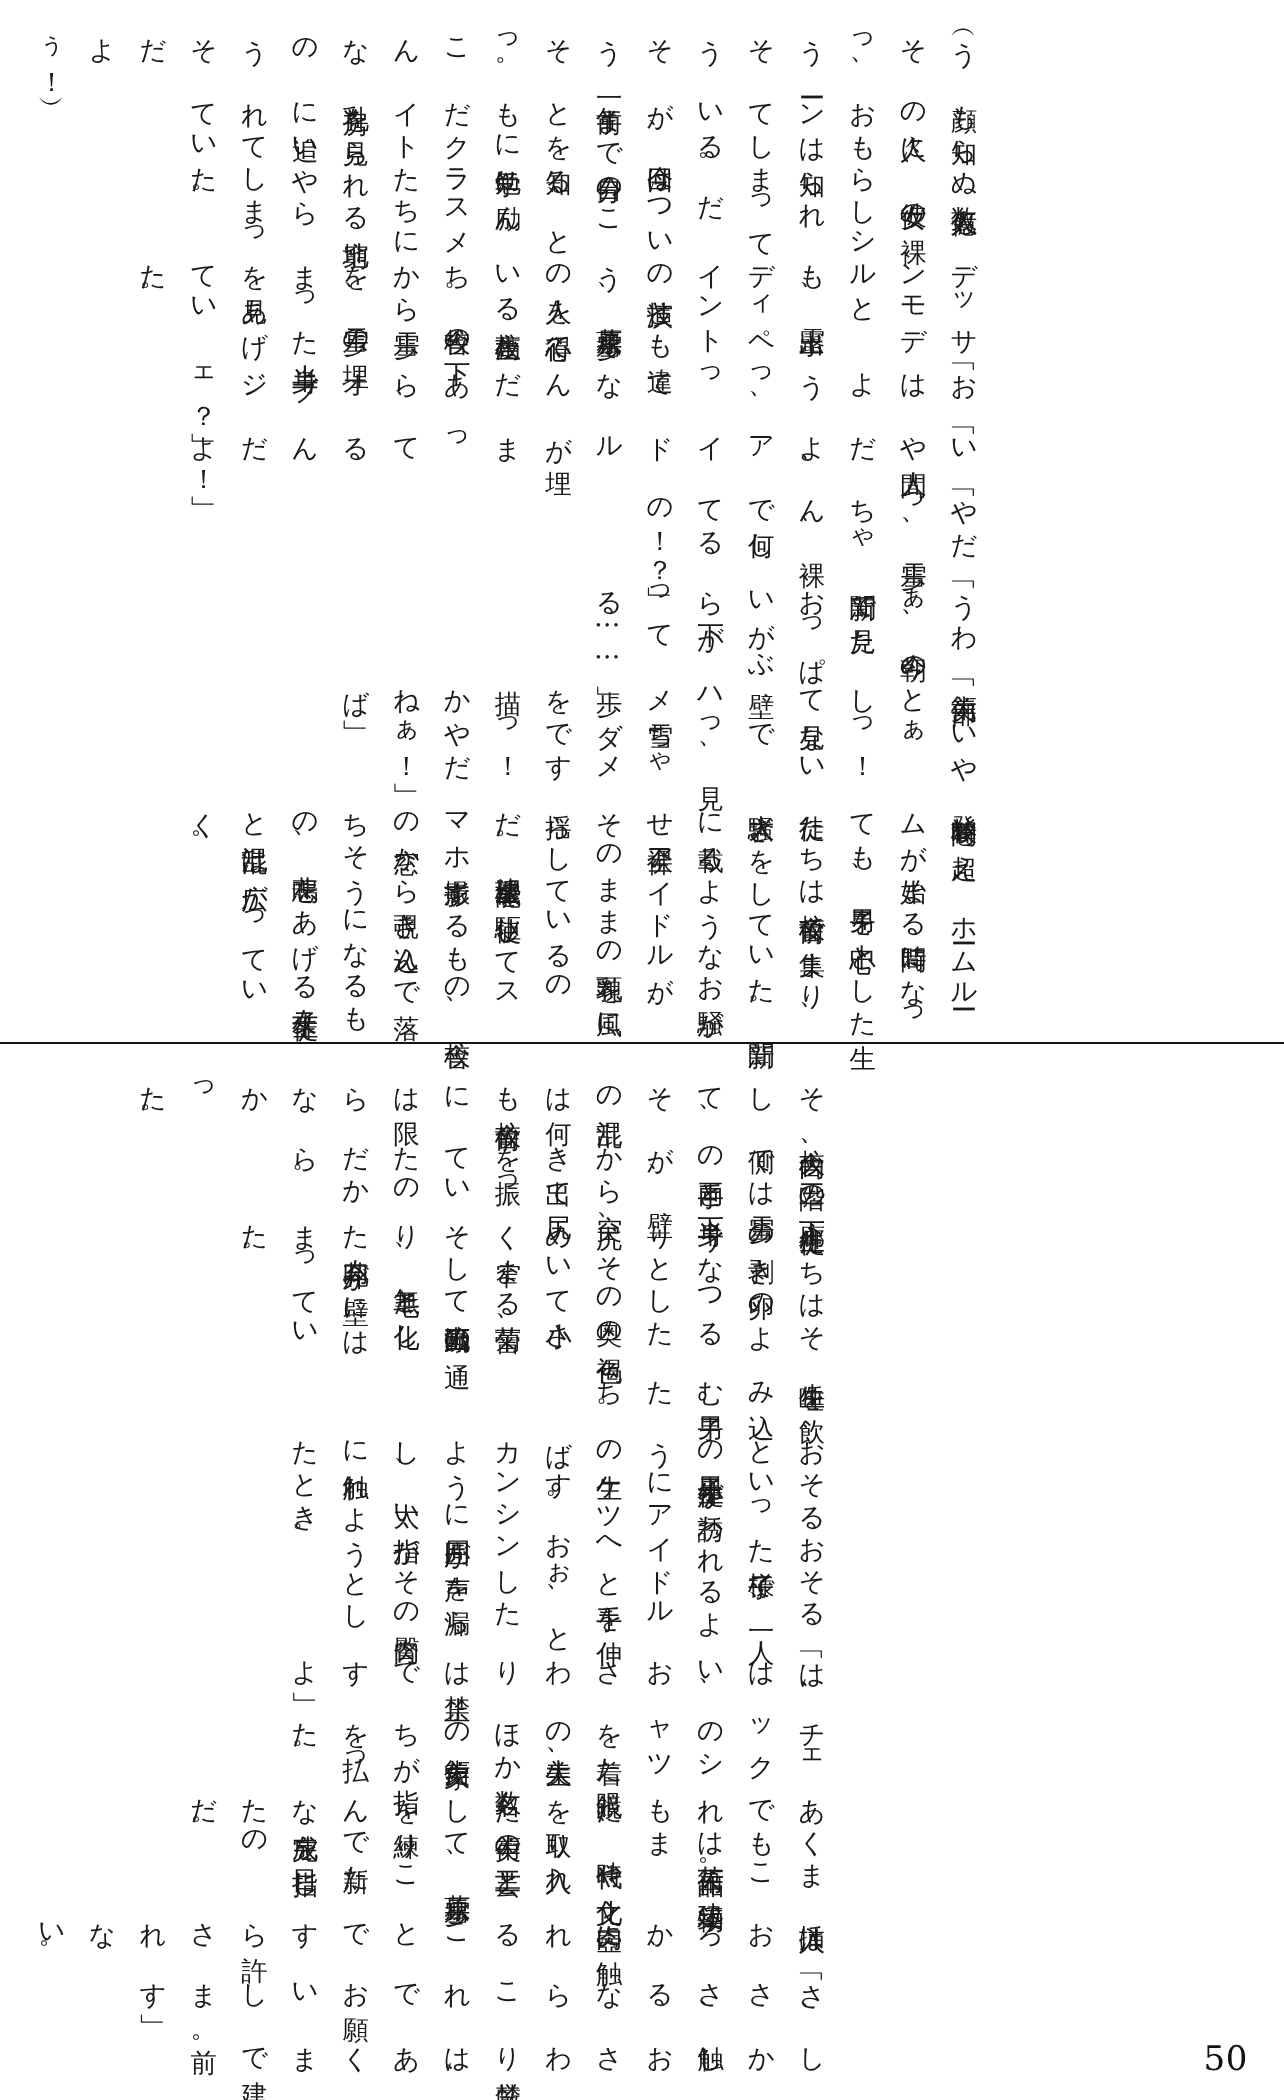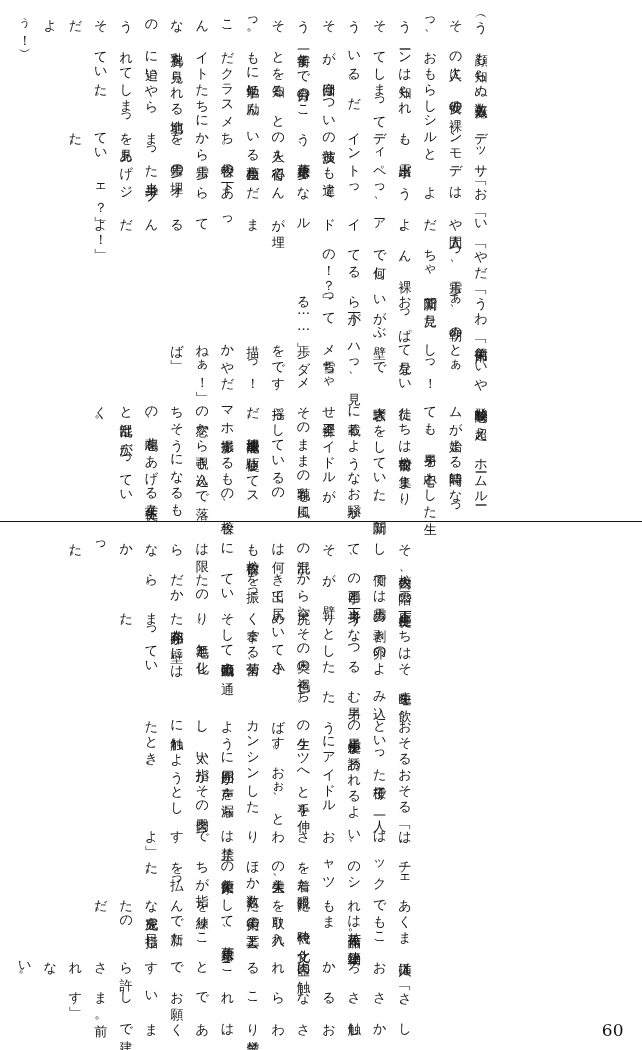--- a/index.html
+++ b/index.html
@@ -120,14 +120,14 @@
       <p>おそるおそるといった様子で、一人の男子生徒が誘われるようにアイドルの生ケツへと手を伸ばす。おぉ、とカンシンしたように周囲が声を漏らし、太い指がその臀肉に触れようとしたとき。</p>
       <p class="indent-1">「は、はい、おさわりは禁止ですよ」</p>
       <p>チェックのシャツを着た眼鏡の美大生、ほか数名の美術家たちが指を払った。</p>
       <p>あくまでもこれは芸術作品。建築物もまた、時代や文化を取り入れた美術の工芸として、萩原雪歩を練りこんで新たな完成を目指したのだ。</p>
       <p>挿入はおろか、肉壺に触れることですら許されない。</p>
       <p class="indent-1">「さ、ささ、触るならこれでお願いします」</p>
       <p>しかしおさわり厳禁は、あくまで建前。</p>
     </div>
   </section>
 
-  <div class="page-number">60</div>
+  <div class="page-number">50</div>
 </div>
 
 </body></html>

